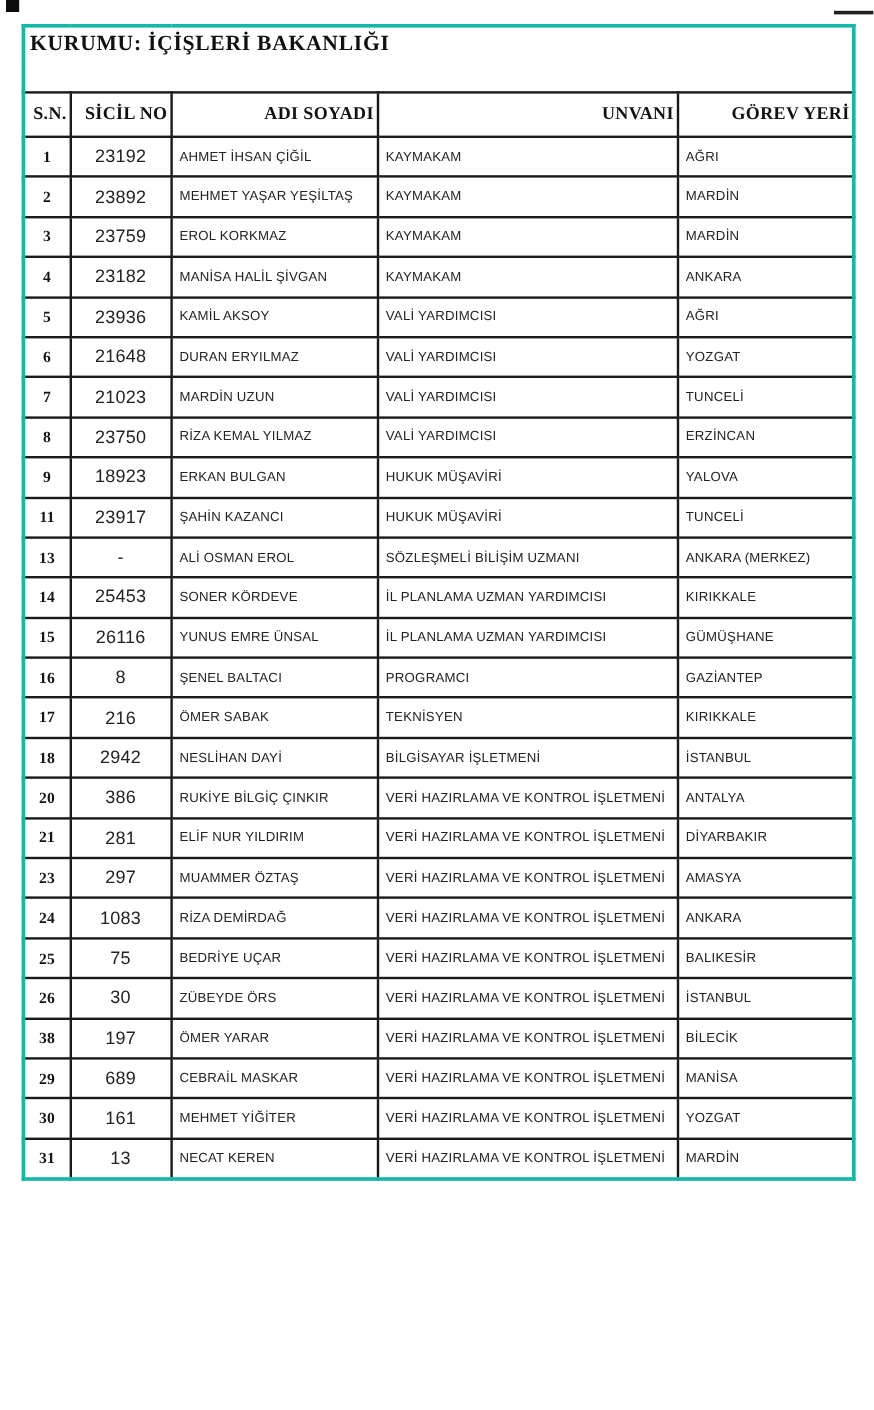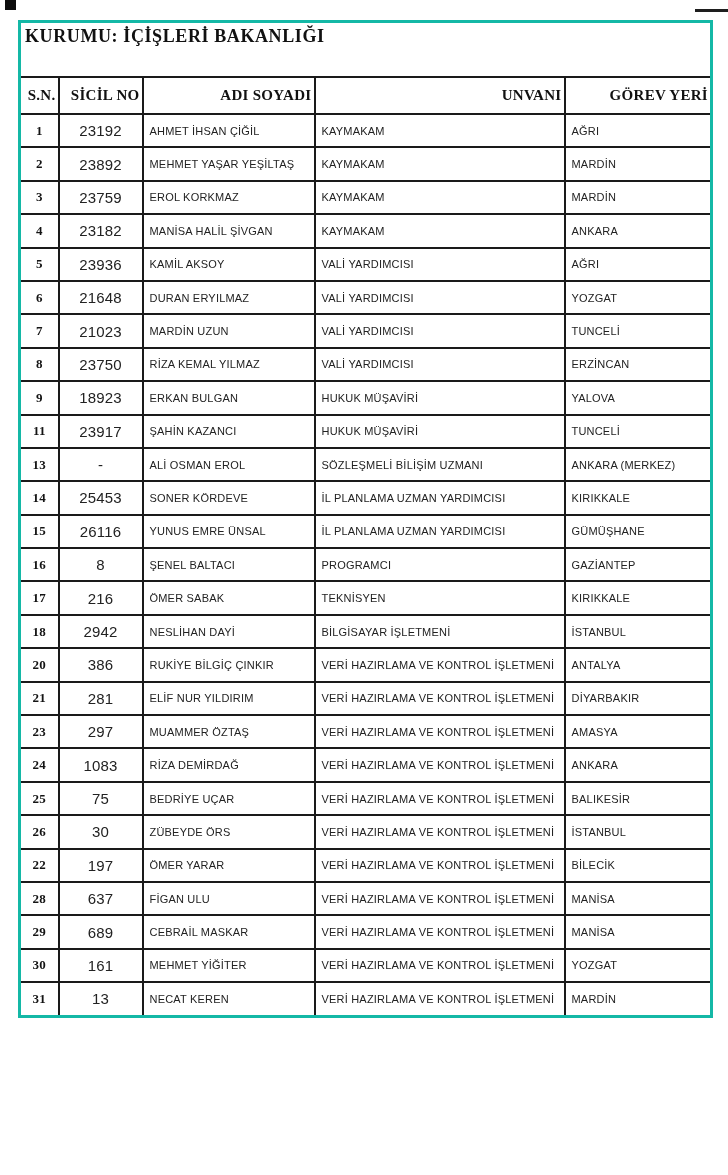--- a/index.html
+++ b/index.html
@@ -268,32 +268,25 @@
           <td class="col-gorev">BALIKESİR</td>
         </tr>
         <tr>
           <td class="col-sn">26</td>
           <td class="col-sicil">30</td>
           <td class="col-name">ZÜBEYDE ÖRS</td>
           <td class="col-unvan">VERİ HAZIRLAMA VE KONTROL İŞLETMENİ</td>
           <td class="col-gorev">İSTANBUL</td>
         </tr>
         <tr>
-          <td class="col-sn">22</td>
+          <td class="col-sn">38</td>
           <td class="col-sicil">197</td>
           <td class="col-name">ÖMER YARAR</td>
           <td class="col-unvan">VERİ HAZIRLAMA VE KONTROL İŞLETMENİ</td>
           <td class="col-gorev">BİLECİK</td>
-        </tr>
-        <tr>
-          <td class="col-sn">28</td>
-          <td class="col-sicil">637</td>
-          <td class="col-name">FİGAN ULU</td>
-          <td class="col-unvan">VERİ HAZIRLAMA VE KONTROL İŞLETMENİ</td>
-          <td class="col-gorev">MANİSA</td>
         </tr>
         <tr>
           <td class="col-sn">29</td>
           <td class="col-sicil">689</td>
           <td class="col-name">CEBRAİL MASKAR</td>
           <td class="col-unvan">VERİ HAZIRLAMA VE KONTROL İŞLETMENİ</td>
           <td class="col-gorev">MANİSA</td>
         </tr>
         <tr>
           <td class="col-sn">30</td>

